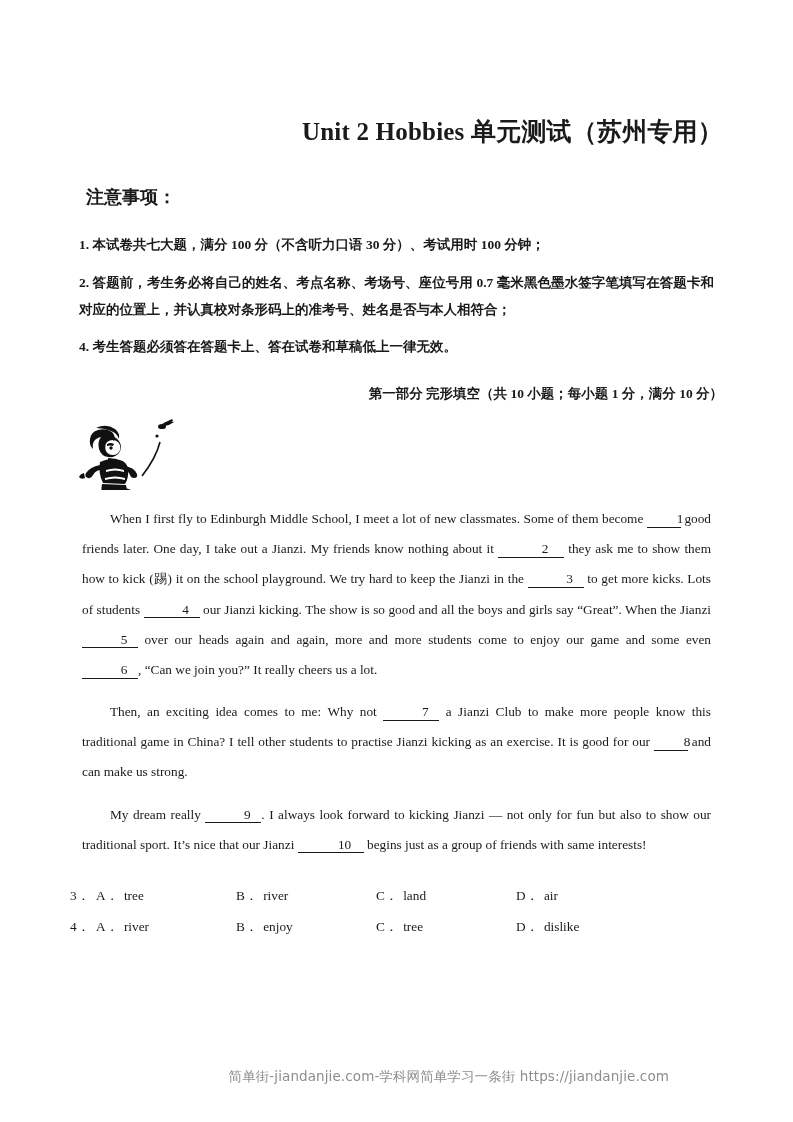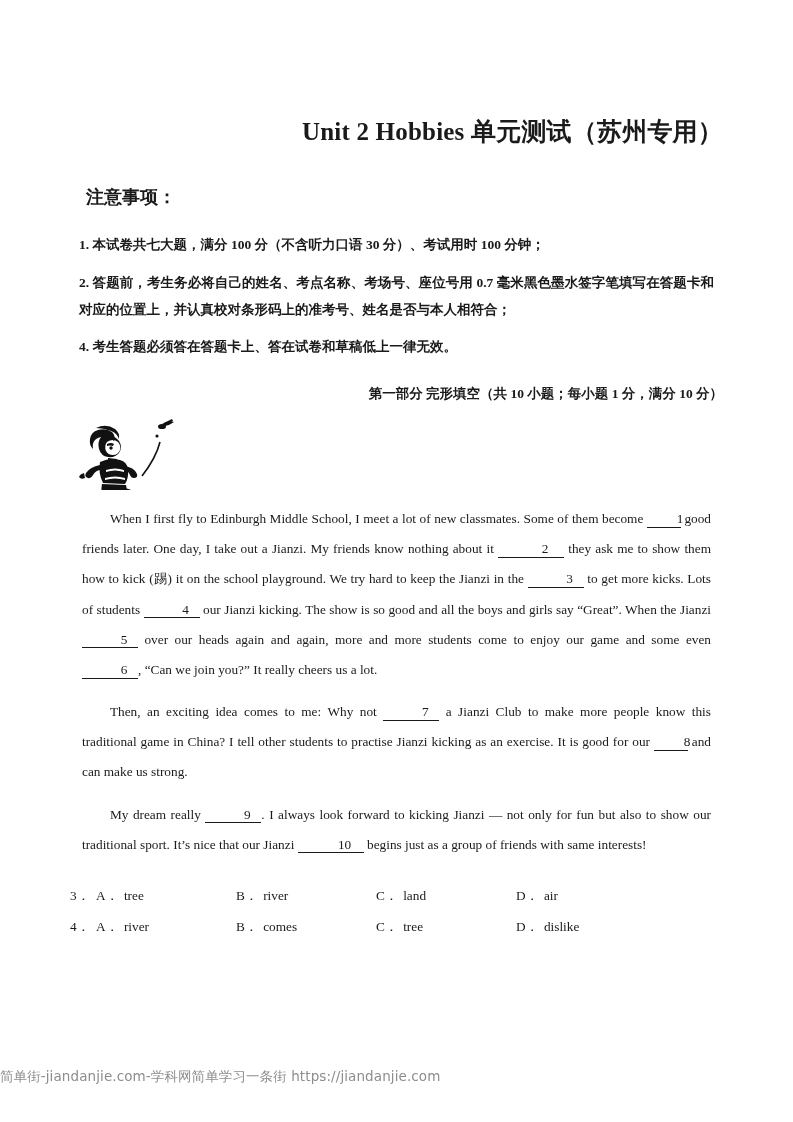--- a/index.html
+++ b/index.html
@@ -121,21 +121,21 @@
     width: 140px;
   }
   .opt-letter { margin-right: 5px; }
 
   
   .footer {
     position: absolute;
     left: 0;
     top: 1068px;
     width: 669px;
-    text-align: left;
+    text-align: right;
     font-size: 13.5px;
     color: #8d8d8d;
     font-family: "DejaVu Sans", "Liberation Sans", sans-serif;
     letter-spacing: 0.1px;
   }
 </style>
 </head>
 <body>
 
 <div class="page">
@@ -206,20 +206,20 @@
 
   <div class="options">
 
 
 
     <div class="opt-row">
       <span class="opt-num">3．</span><span class="opt-cell"><span class="opt-letter">A．</span><span>tree</span></span><span class="opt-cell"><span class="opt-letter">B．</span><span>river</span></span><span class="opt-cell"><span class="opt-letter">C．</span><span>land</span></span><span class="opt-cell"><span class="opt-letter">D．</span><span>air</span></span>
     </div>
 
     <div class="opt-row">
-      <span class="opt-num">4．</span><span class="opt-cell"><span class="opt-letter">A．</span><span>river</span></span><span class="opt-cell"><span class="opt-letter">B．</span><span>comes</span></span><span class="opt-cell"><span class="opt-letter">C．</span><span>tree</span></span><span class="opt-cell"><span class="opt-letter">D．</span><span>dislike</span></span>
+      <span class="opt-num">4．</span><span class="opt-cell"><span class="opt-letter">A．</span><span>river</span></span><span class="opt-cell"><span class="opt-letter">B．</span><span>enjoy</span></span><span class="opt-cell"><span class="opt-letter">C．</span><span>tree</span></span><span class="opt-cell"><span class="opt-letter">D．</span><span>dislike</span></span>
     </div>
 
   </div>
 
 </div>
 
 <div class="footer">简单街-jiandanjie.com-学科网简单学习一条街 https://jiandanjie.com</div>
 
 </body></html>

